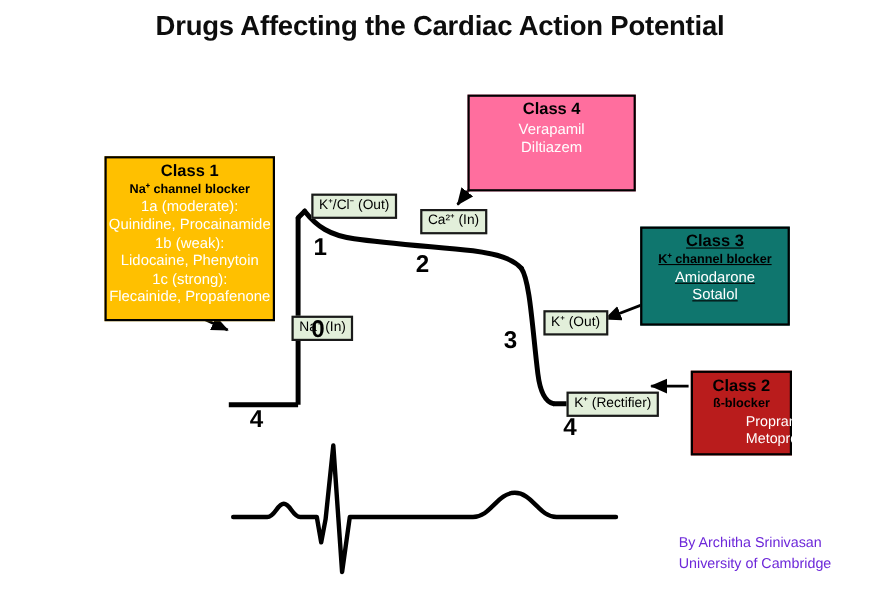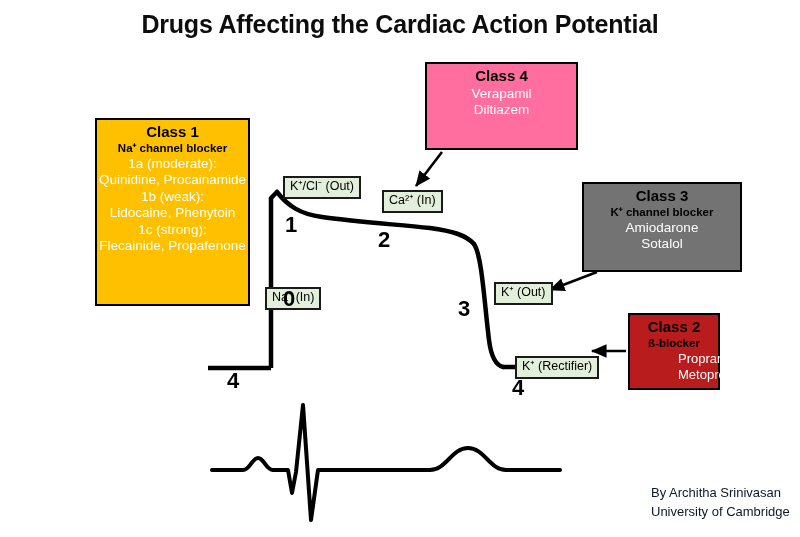--- a/index.html
+++ b/index.html
@@ -33,20 +33,21 @@
   }
 
   
   .class-box {
     position: absolute;
     border: 2.5px solid #000000;
     box-sizing: border-box;
     text-align: center;
     line-height: 1.12;
     padding-top: 4px;
+    margin-top: 24px;
   }
   .class-title {
     display: block;
     font-weight: bold;
     font-size: 15px;
     color: #000000;
     margin-bottom: 1px;
   }
   .class-sub {
     display: block;
@@ -59,23 +60,23 @@
     display: block;
     font-size: 13.5px;
     color: #ffffff;
     line-height: 1.22;
   }
   .class-drug.small {
     font-size: 13px;
     padding-left: 48px;
   }
 
-  #class1-box { left: 95px;  top: 118px; width: 155px; height: 188px; background: #FFC000; }
+  #class1-box { left: 95px;  top: 118px; width: 155px; height: 150px; background: #FFC000; }
   #class4-box { left: 425px; top: 62px;  width: 153px; height: 88px;  background: #FF6E9E; }
-  #class3-box { left: 582px; top: 182px; width: 160px; height: 90px;  background: #737373; }
+  #class3-box { left: 582px; top: 182px; width: 136px; height: 90px;  background: #0f766e; text-decoration: underline; }
   #class2-box { left: 628px; top: 313px; width: 92px;  height: 77px;  background: #b91c1c; }
 
   
   .ion-box {
     position: absolute;
     background: #E2EFDA;
     border: 2px solid #1a1a1a;
     box-sizing: border-box;
     font-size: 12.5px;
     color: #000000;
@@ -104,23 +105,22 @@
   #phase-4a { left: 227px; top: 368px; }
   #phase-4b { left: 512px; top: 375px; }
 
   
   #attribution {
     position: absolute;
     left: 617px;
     top: 484px;
     font-size: 13px;
     line-height: 1.45;
-    color: #0f172a;
+    color: #6d28d9;
     text-align: left;
-    margin-left: 34px;
   }
   #attribution span { display: block; }
 
   
   #art {
     position: absolute;
     left: 0;
     top: 0;
     width: 800px;
     height: 537px;

